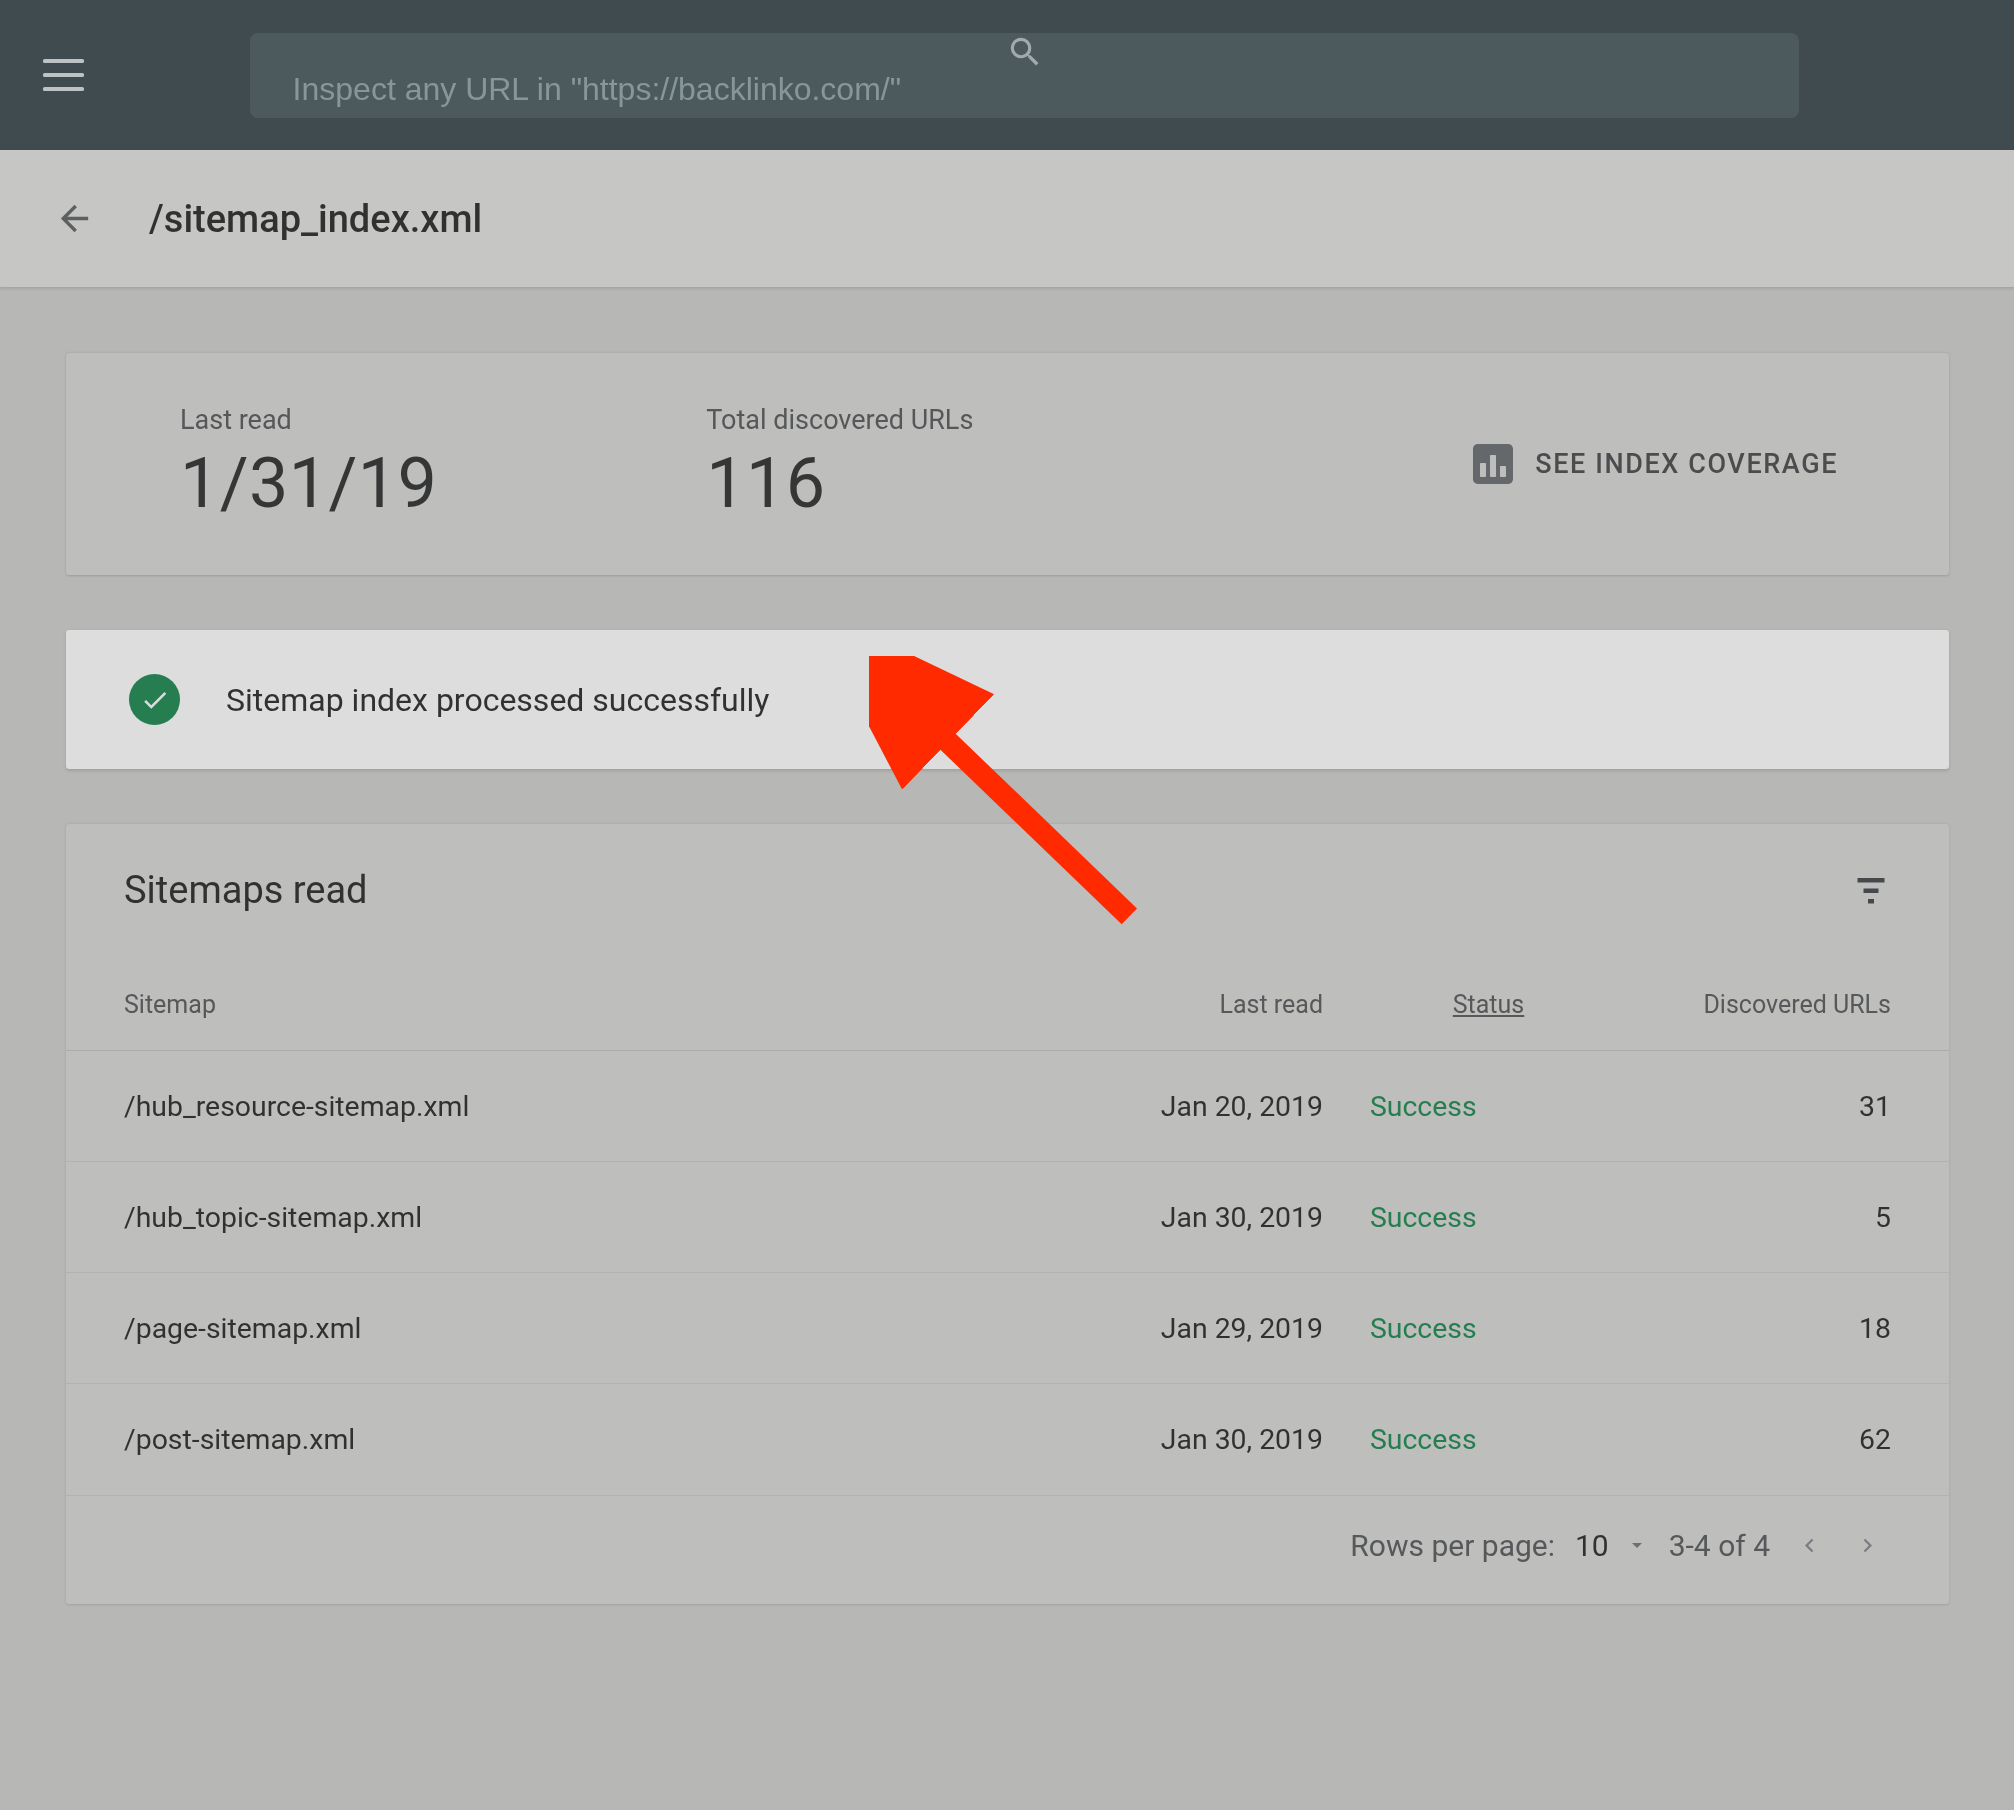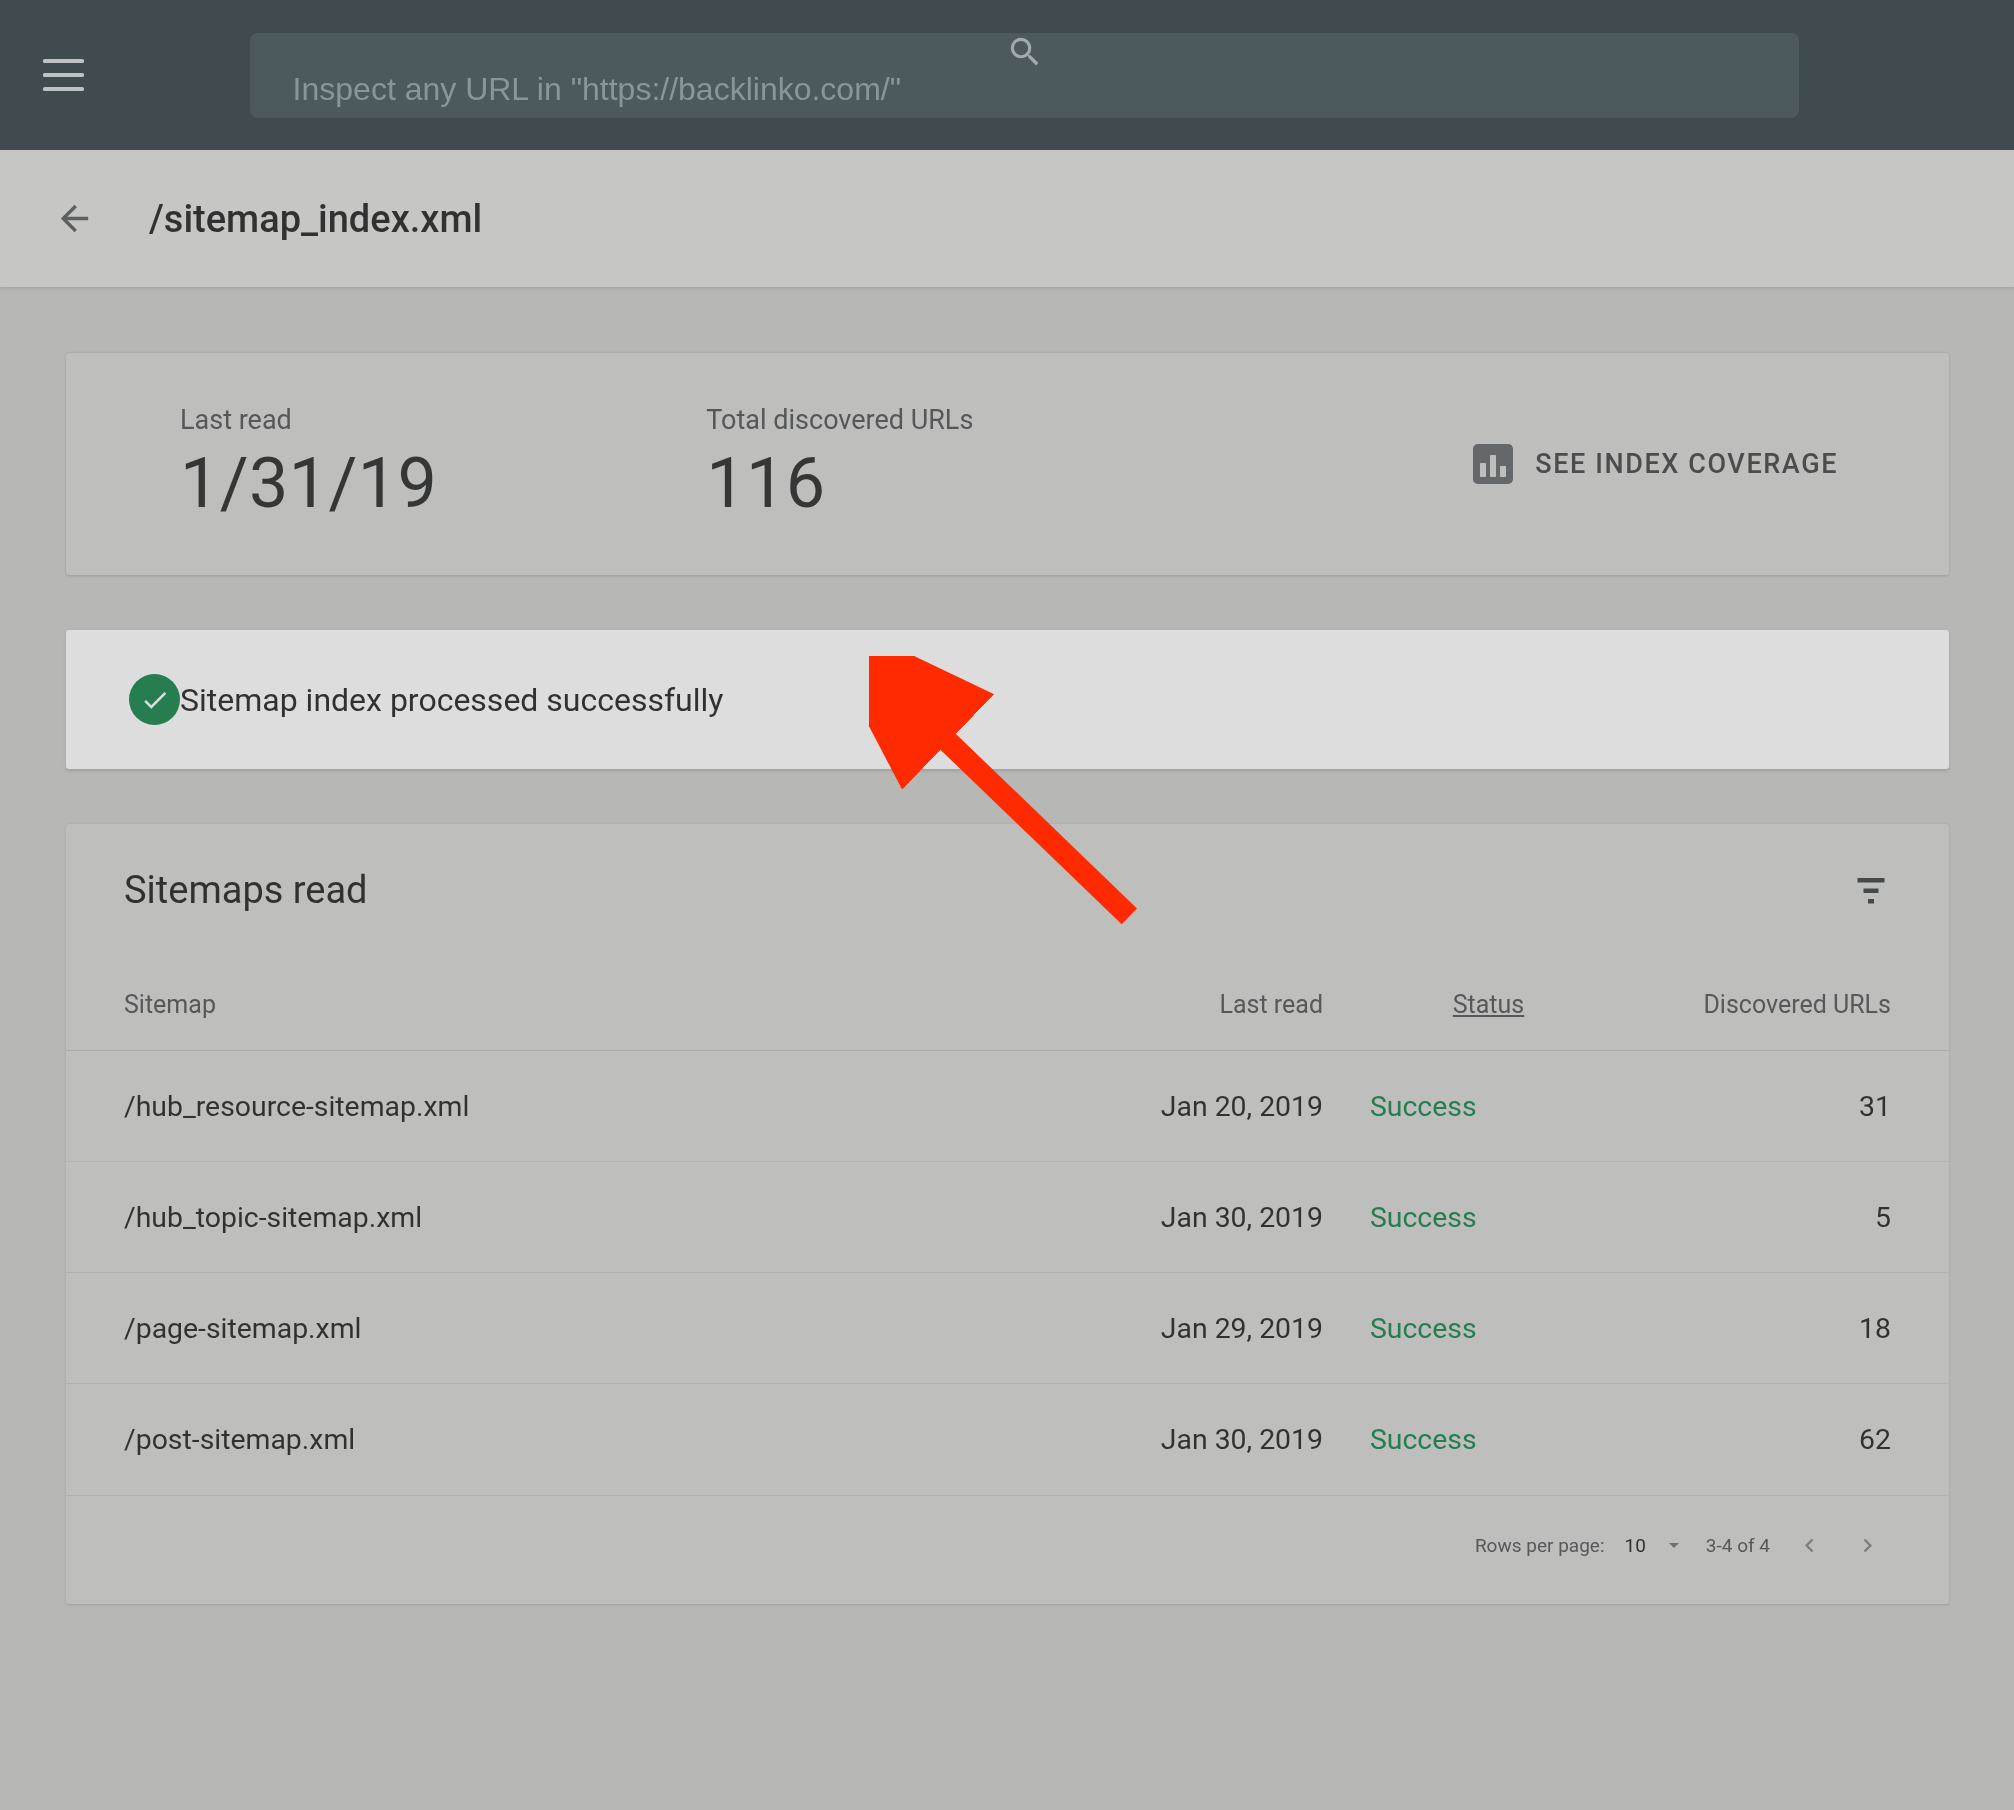--- a/index.html
+++ b/index.html
@@ -100,20 +100,21 @@
   .coverage-icon span:nth-child(2){height:22px}
   .coverage-icon span:nth-child(3){height:11px}
   .coverage-text { font-size: 27px; letter-spacing: 1.6px; color: #3b3e40; font-weight: 500; }
   .status-card {
     background: #ffffff;
     border-radius: 3.2px;
     margin-top: 55px;
     padding: 44px 63px;
     display: flex;
     align-items: center;
+    gap: 46px;
     box-shadow: 0 1.6px 3.2px rgba(0,0,0,0.15);
     position: relative;
     z-index: 5;
   }
   .check-circle {
     width: 51px; height: 51px; border-radius: 50%;
     background: #0b8043;
     display: flex; align-items: center; justify-content: center;
   }
   .check-circle svg { width: 30px; height: 30px; fill: #ffffff; }
@@ -158,21 +159,21 @@
   .td.last-read { text-align: right; padding-right: 47px; }
   .td.status { color: #0b8043; }
   .td.discovered { text-align: right; }
   .tfoot {
     display: flex;
     align-items: center;
     justify-content: flex-end;
     gap: 20px;
     padding: 30px 63px 40px 63px;
     border-top: 1.6px solid #c6c6c4;
-    font-size: 19px;
+    font-size: 30px;
     color: #4b4e50;
   }
   .rows-select { display: flex; align-items: center; gap: 16px; cursor: pointer; color:#1a1a1a;}
   .rows-select svg { width: 24px; height: 24px; fill: #6a6d6f; }
   .page-chevron { width:38px; height:38px; display:flex; align-items:center; justify-content:center; cursor:pointer;}
   .page-chevron svg { width: 27px; height: 27px; fill: #7c8082; }
   .tbody { }
 </style>
 </head>
 <body>

